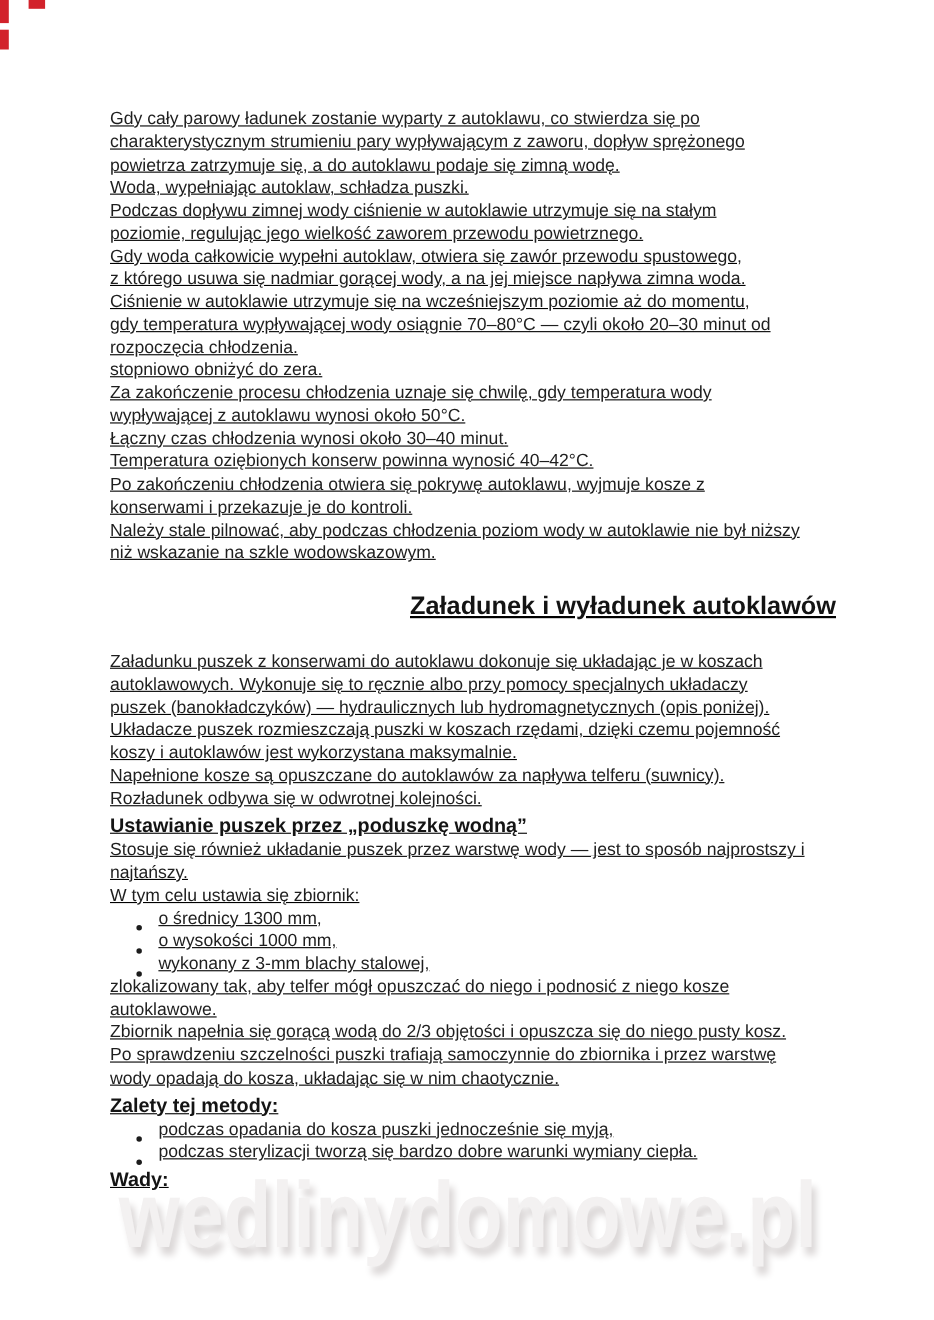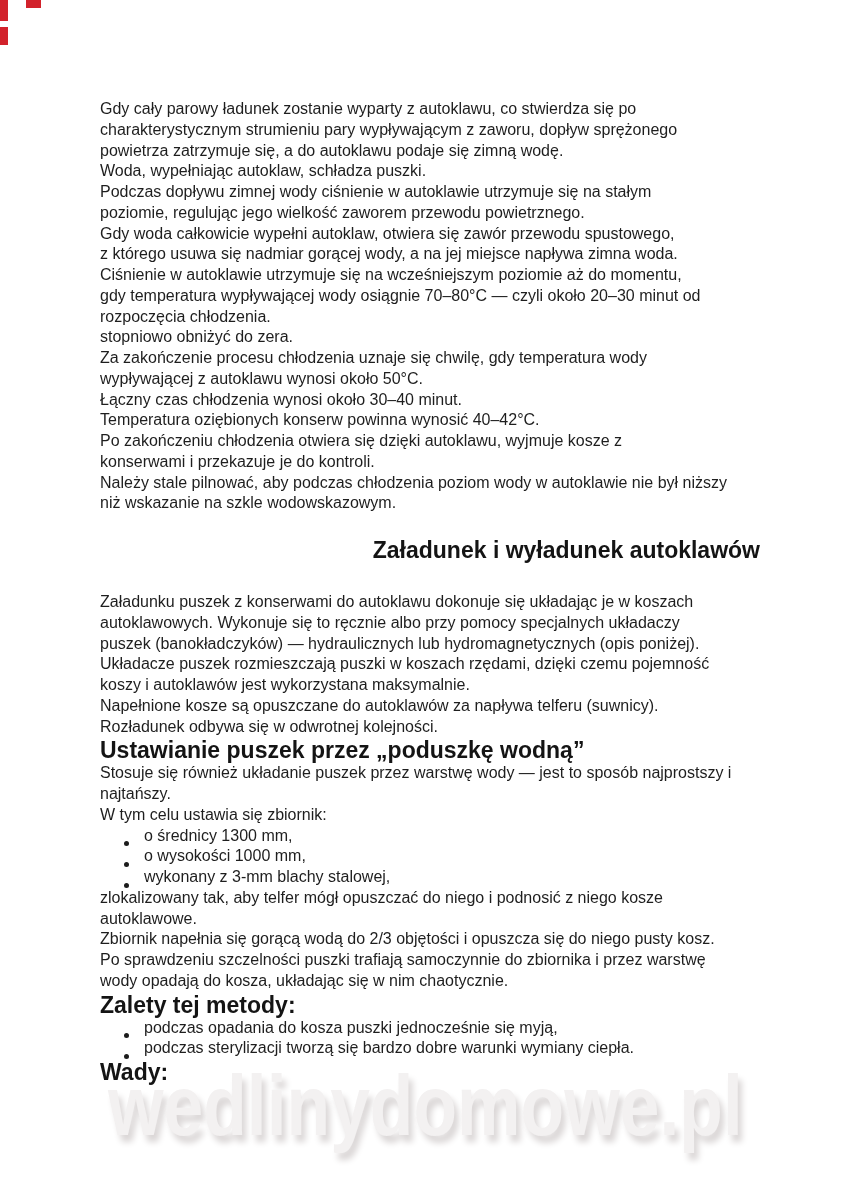--- a/index.html
+++ b/index.html
@@ -7,38 +7,39 @@
   .page{
     position:relative;
     width:849px;height:1200px;
     background:#ffffff;
     overflow:hidden;
   }
   .content{
     position:absolute;
     left:100px;top:99px;
     width:660px;
+    text-decoration:underline;
   }
   .line{
     font-size:16px;
     line-height:20.75px;
     color:#1e1e1e;
     white-space:nowrap;
   }
   .h1{
     font-size:23px;
     line-height:32px;
     font-weight:700;
     color:#141414;
     margin:20px 0 26px 0;
     white-space:nowrap;
     text-align:right;
   }
   .h2{
-    font-size:23px;
+    font-size:18px;
     line-height:26px;
     font-weight:700;
     color:#141414;
     white-space:nowrap;
   }
   .bullet{
     display:flex;
     align-items:flex-end;
   }
   .dot{
@@ -92,21 +93,21 @@
       <div class="line">Gdy woda całkowicie wypełni autoklaw, otwiera się zawór przewodu spustowego,</div>
       <div class="line">z którego usuwa się nadmiar gorącej wody, a na jej miejsce napływa zimna woda.</div>
       <div class="line">Ciśnienie w autoklawie utrzymuje się na wcześniejszym poziomie aż do momentu,</div>
       <div class="line">gdy temperatura wypływającej wody osiągnie 70–80°C — czyli około 20–30 minut od</div>
       <div class="line">rozpoczęcia chłodzenia.</div>
       <div class="line">stopniowo obniżyć do zera.</div>
       <div class="line">Za zakończenie procesu chłodzenia uznaje się chwilę, gdy temperatura wody</div>
       <div class="line">wypływającej z autoklawu wynosi około 50°C.</div>
       <div class="line">Łączny czas chłodzenia wynosi około 30–40 minut.</div>
       <div class="line">Temperatura oziębionych konserw powinna wynosić 40–42°C.</div>
-      <div class="line">Po zakończeniu chłodzenia otwiera się dzięki autoklawu, wyjmuje kosze z</div>
+      <div class="line">Po zakończeniu chłodzenia otwiera się pokrywę autoklawu, wyjmuje kosze z</div>
       <div class="line">konserwami i przekazuje je do kontroli.</div>
       <div class="line">Należy stale pilnować, aby podczas chłodzenia poziom wody w autoklawie nie był niższy</div>
       <div class="line">niż wskazanie na szkle wodowskazowym.</div>
       <div class="h1">Załadunek i wyładunek autoklawów</div>
       <div class="line">Załadunku puszek z konserwami do autoklawu dokonuje się układając je w koszach</div>
       <div class="line">autoklawowych. Wykonuje się to ręcznie albo przy pomocy specjalnych układaczy</div>
       <div class="line">puszek (banokładczyków) — hydraulicznych lub hydromagnetycznych (opis poniżej).</div>
       <div class="line">Układacze puszek rozmieszczają puszki w koszach rzędami, dzięki czemu pojemność</div>
       <div class="line">koszy i autoklawów jest wykorzystana maksymalnie.</div>
       <div class="line">Napełnione kosze są opuszczane do autoklawów za napływa telferu (suwnicy).</div>

